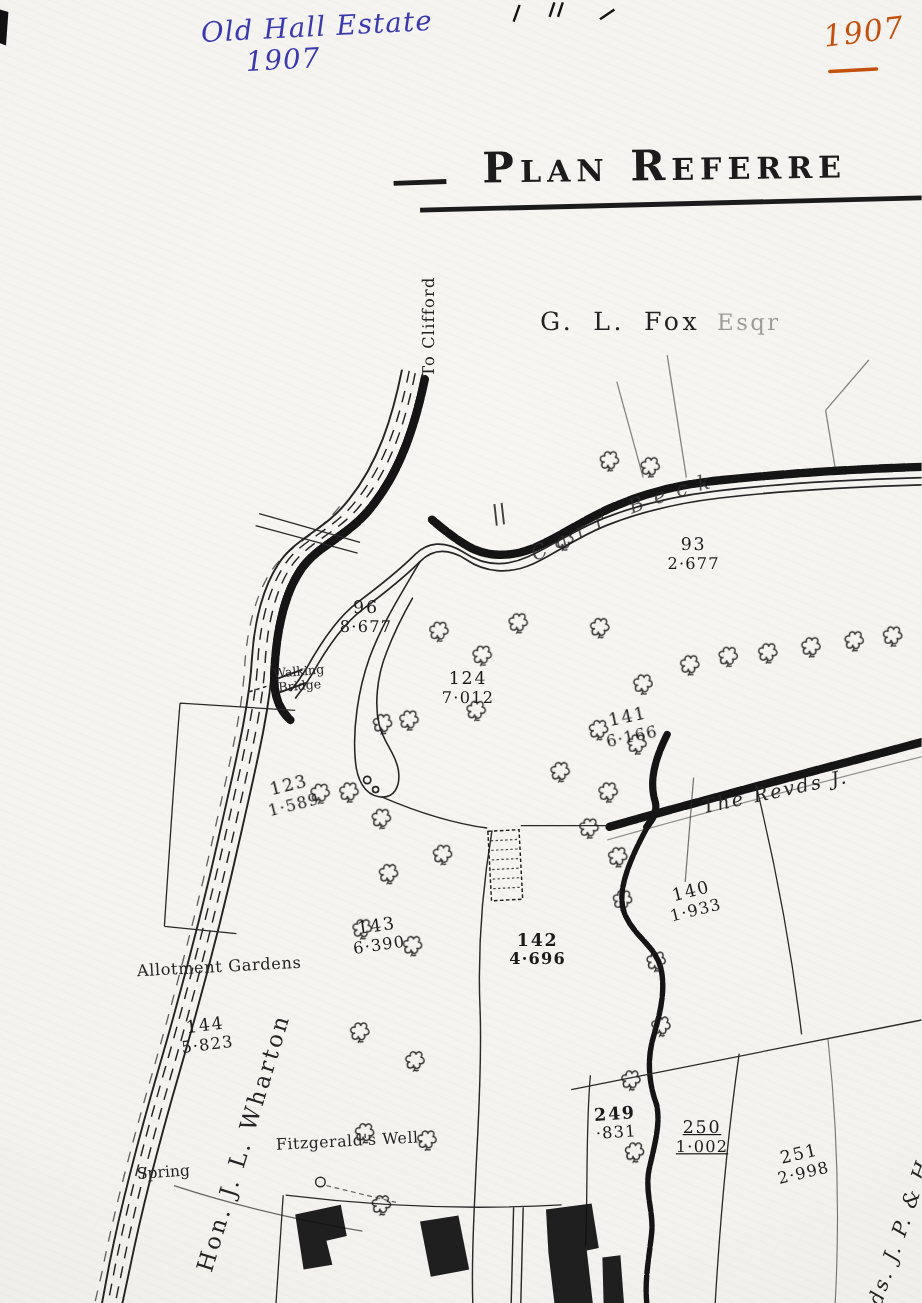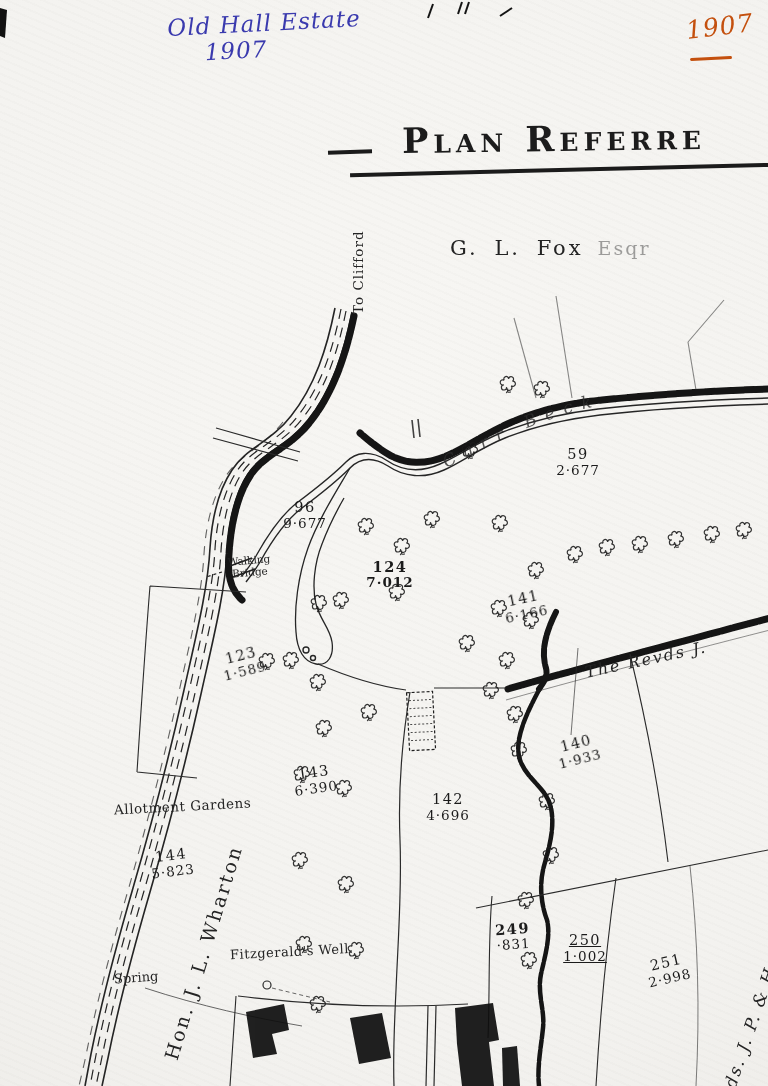--- a/index.html
+++ b/index.html
@@ -169,21 +169,21 @@
     <div style="margin-left:36px;">1907</div>
   </div>
 
   <div class="lbl orange" style="left:686px;top:12px;font-size:25px;transform:rotate(-7deg);letter-spacing:1px;">1907</div>
   <div class="rule" style="left:690px;top:57px;width:42px;height:3px;background:#c4500e;transform:rotate(-3deg);border-radius:2px;"></div>
 
   <div class="rule" style="left:328px;top:150px;width:44px;height:3.5px;transform:rotate(-2deg);"></div>
   <div class="lbl title" style="left:402px;top:118px;transform:rotate(-0.8deg);">Plan Referre</div>
   <div class="rule" style="left:350px;top:168px;width:420px;height:4px;transform:rotate(-1.4deg);"></div>
 
-  <div class="lbl owner" style="left:450px;top:236px;text-align:center;">
+  <div class="lbl owner" style="left:450px;top:256px;text-align:center;">
     <span>G. L. Fox</span><span class="suffix">Esqr</span>
   </div>
 
   <div class="lbl" style="left:350px;top:314px;transform:rotate(-90deg);transform-origin:0 0;font-size:13.5px;letter-spacing:1px;">To Clifford</div>
 
   <div class="lbl" style="left:584px;top:650px;font-size:16px;transform:rotate(-12deg);letter-spacing:2px;font-style:italic;">The Revds J.</div>
 
   <div class="lbl small" style="left:228px;top:554px;transform:rotate(-5deg);">
     <div>Walking</div>
     <div>Bridge</div>
@@ -194,47 +194,47 @@
   <div class="lbl" style="left:160px;top:1056px;transform:rotate(-73deg);transform-origin:0 0;font-size:19px;letter-spacing:2.5px;">Hon. J. L. Wharton</div>
 
   <div class="lbl" style="left:114px;top:970px;font-size:13px;transform:rotate(-4deg);">Spring</div>
 
   <div class="lbl" style="left:230px;top:944px;font-size:13px;transform:rotate(-3deg);letter-spacing:.5px;">Fitzgerald's Well.</div>
 
   <div class="lbl" style="left:720px;top:1084px;transform:rotate(-71deg);transform-origin:0 0;font-size:17px;letter-spacing:2px;font-style:italic;">ds. J. P. &amp; H</div>
 
   <div class="parcel" style="left:267px;top:500px;">
     <div class="num">96</div>
-    <div class="area">9·677</div>
+    <div class="area">8·677</div>
   </div>
   <div class="parcel" style="left:540px;top:447px;">
-    <div class="num">59</div>
+    <div class="num">93</div>
     <div class="area">2·677</div>
   </div>
-  <div class="parcel" style="left:352px;top:559px;font-weight:bold;">
+  <div class="parcel" style="left:352px;top:559px;">
     <div class="num">124</div>
     <div class="area">7·012</div>
   </div>
   <div class="parcel" style="left:487px;top:591px;transform:rotate(-12deg);">
     <div class="num">141</div>
     <div class="area">6·166</div>
   </div>
   <div class="parcel" style="left:205px;top:648px;transform:rotate(-14deg);">
     <div class="num">123</div>
     <div class="area">1·589</div>
   </div>
   <div class="parcel" style="left:540px;top:736px;transform:rotate(-14deg);">
     <div class="num">140</div>
     <div class="area">1·933</div>
   </div>
   <div class="parcel" style="left:277px;top:765px;transform:rotate(-8deg);">
     <div class="num">143</div>
     <div class="area">6·390</div>
   </div>
-  <div class="parcel" style="left:410px;top:792px;">
+  <div class="parcel" style="left:410px;top:776px;font-weight:bold;">
     <div class="num">142</div>
     <div class="area">4·696</div>
   </div>
   <div class="parcel" style="left:134px;top:848px;transform:rotate(-7deg);">
     <div class="num">144</div>
     <div class="area">5·823</div>
   </div>
   <div class="parcel" style="left:475px;top:921px;transform:rotate(-4deg);">
     <div class="num" style="font-weight:bold;">249</div>
     <div class="area">·831</div>

